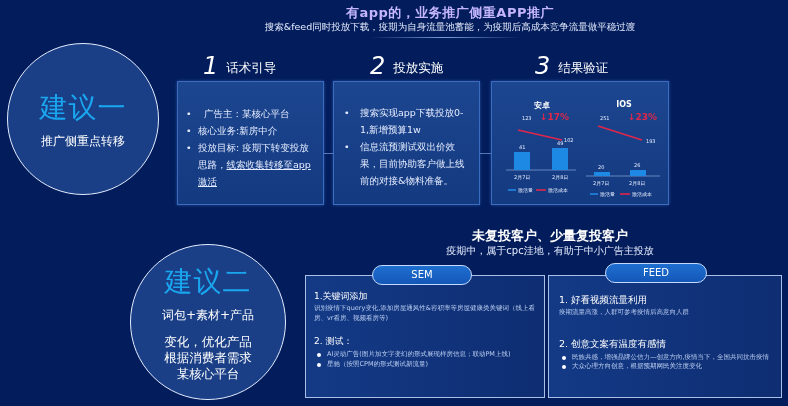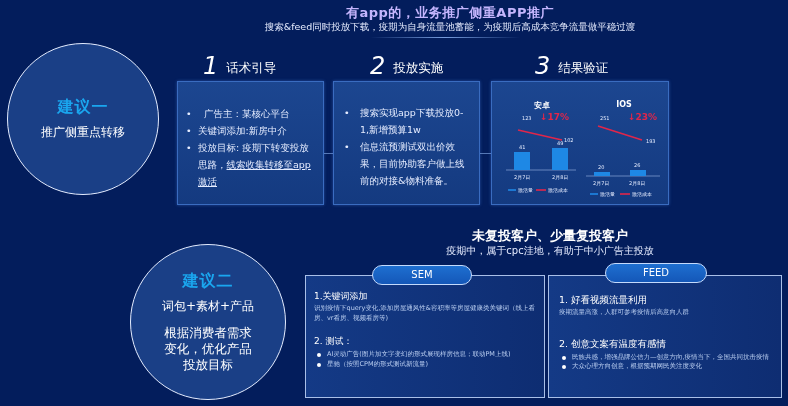--- a/index.html
+++ b/index.html
@@ -30,21 +30,21 @@
   .circle {
     border-radius: 50%;
     border: 1.5px solid #e4ecff;
     background: #1a3f86;
     display: flex; flex-direction: column; align-items: center; justify-content: center;
     text-align: center;
   }
   .circle1 { left: 7px; top: 43px; width: 152px; height: 152px; }
   .circle2 { left: 130px; top: 244px; width: 156px; height: 156px; }
   .circle-title {
-    font-size: 16px; font-weight: bold; color: #1aa6ef; letter-spacing: 1px;
+    font-size: 28px; font-weight: normal; color: #1aa6ef; letter-spacing: 1px;
     font-family: "Liberation Sans", "DejaVu Sans", sans-serif;
   }
   .circle-sub { font-size: 12px; color: #ffffff; margin-top: 6px; }
   .circle-body { font-size: 12.5px; color: #ffffff; margin-top: 10px; line-height: 16px; }
 
   
   .step-head { display: flex; align-items: flex-end; gap: 8px; }
   .step-num {
     font-size: 24px; font-style: italic; color: #ffffff; line-height: 22px;
     font-family: "DejaVu Sans", sans-serif; font-weight: 200;
@@ -119,21 +119,21 @@
   <div class="circle-sub">推广侧重点转移</div>
 </div>
 
 <div class="abs step-head" style="left:203px; top:55px;">
   <span class="step-num">1</span>
   <span class="step-label">话术引导</span>
 </div>
 <div class="abs panel" style="left:177px; top:81px; width:147px; height:124px; padding:23px 6px 0 6px;">
   <ul>
     <li style="padding-left:20px;">广告主：某核心平台</li>
-    <li>关键词添加:新房中介</li>
+    <li>核心业务:新房中介</li>
     <li><span>投放目标: 疫期下转变投放思路，</span><span class="underline">线索收集转移至app激活</span></li>
   </ul>
 </div>
 
 <div class="abs connector" style="left:324px; top:153px; width:10px;"></div>
 
 <div class="abs step-head" style="left:370px; top:55px;">
   <span class="step-num">2</span>
   <span class="step-label">投放实施</span>
 </div>
@@ -195,23 +195,23 @@
   </div>
 </div>
 
 <div class="abs s2-title">未复投客户、少量复投客户</div>
 <div class="abs s2-sub">疫期中，属于cpc洼地，有助于中小广告主投放</div>
 
 <div class="abs circle circle2">
   <div class="circle-title">建议二</div>
   <div class="circle-sub">词包+素材+产品</div>
   <div class="circle-body">
+    <div>变化，优化产品</div>
     <div>根据消费者需求</div>
-    <div>变化，优化产品</div>
-    <div>投放目标</div>
+    <div>某核心平台</div>
   </div>
 </div>
 
 <div class="abs box" style="left:305px; top:275px; width:240px; height:123px; padding:14px 8px 4px 8px;">
   <h4>1.关键词添加</h4>
   <p class="desc">识别疫情下query变化,添加房屋通风性&amp;容积率等房屋健康类关键词（线上看房、vr看房、视频看房等)</p>
   <h4 style="margin-top:12px;">2. 测试：</h4>
   <ul>
     <li>AI灵动广告(图片加文字变幻的形式展现样房信息；联动PM上线)</li>
     <li>星驰（按照CPM的形式测试新流量)</li>

